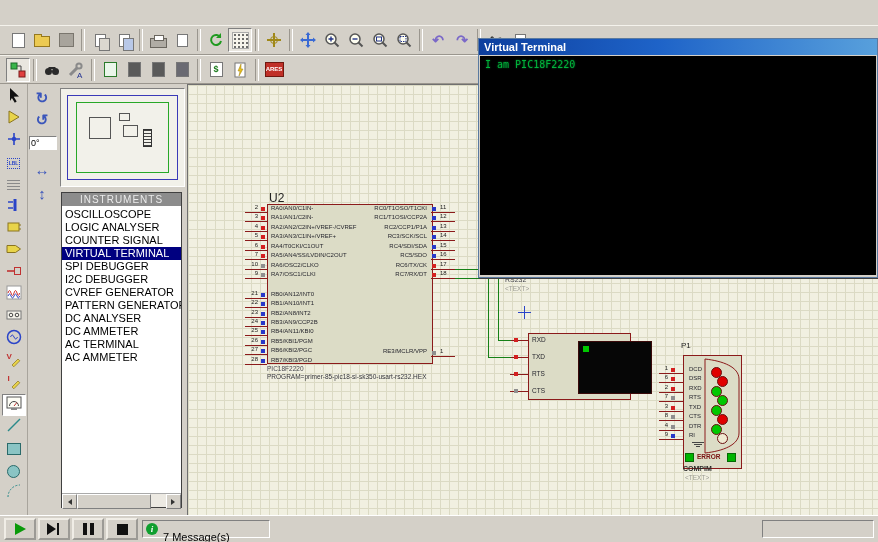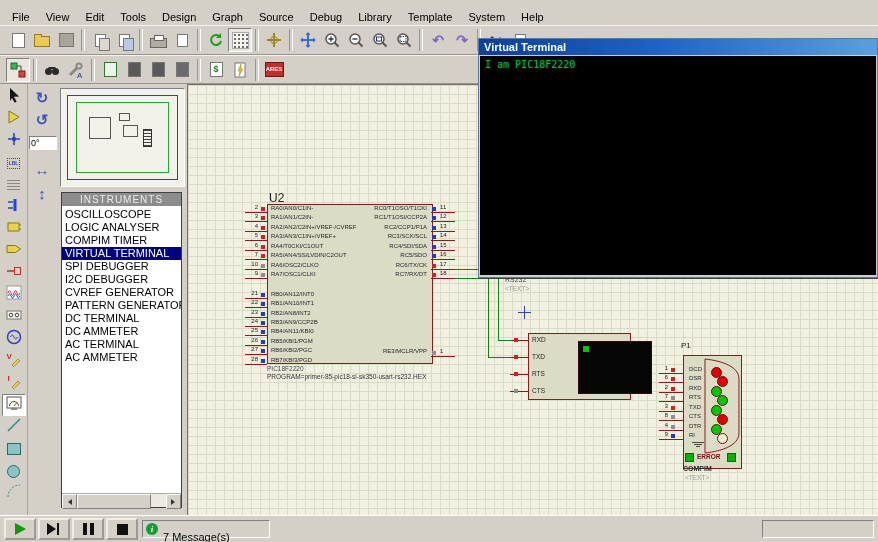--- a/index.html
+++ b/index.html
@@ -151,34 +151,20 @@
   #msg-text{position:absolute;left:20px;top:8px;text-decoration:underline;}
   #hint-panel{left:276px;width:480px;padding-left:6px;}
   #right-panel{left:762px;width:112px;}
 </style>
 </head>
 <body>
 
 <div id="screen">
 
 
-  <div id="menubar">
-      <span class="menu-item">File</span>
-      <span class="menu-item">View</span>
-      <span class="menu-item">Edit</span>
-      <span class="menu-item">Tools</span>
-      <span class="menu-item">Design</span>
-      <span class="menu-item">Graph</span>
-      <span class="menu-item">Source</span>
-      <span class="menu-item">Debug</span>
-      <span class="menu-item">Library</span>
-      <span class="menu-item">Template</span>
-      <span class="menu-item">System</span>
-      <span class="menu-item">Help</span>
-    </div>
 
   <div id="tb1" class="toolbar">
       <span class="tbtn">
         <div class="xpage"></div>
       </span>
       <span class="tbtn">
         <div class="xfolder"></div>
       </span>
       <span class="tbtn">
         <div class="xsave"></div>
@@ -441,27 +427,27 @@
       <div class="pv-r1"></div>
       <div class="pv-r2"></div>
       <div class="pv-bar"></div>
     </div>
 
     <div id="instruments">
       <div id="instr-header">INSTRUMENTS</div>
       <div id="instr-list">
           <div class="irow">OSCILLOSCOPE</div>
           <div class="irow">LOGIC ANALYSER</div>
-          <div class="irow">COMPIM TIMER</div>
+          <div class="irow">COUNTER SIGNAL</div>
           <div class="irow sel">VIRTUAL TERMINAL</div>
           <div class="irow">SPI DEBUGGER</div>
           <div class="irow">I2C DEBUGGER</div>
           <div class="irow">CVREF GENERATOR</div>
           <div class="irow">PATTERN GENERATOR</div>
-          <div class="irow">DC TERMINAL</div>
+          <div class="irow">DC ANALYSER</div>
           <div class="irow">DC AMMETER</div>
           <div class="irow">AC TERMINAL</div>
           <div class="irow">AC AMMETER</div>
         </div>
       <div id="instr-scroll">
         <div class="sb-btn">
             <span class="arr-l"></span>
           </div>
         <div class="sb-thumb"></div>
         <div id="instr-track"></div>

